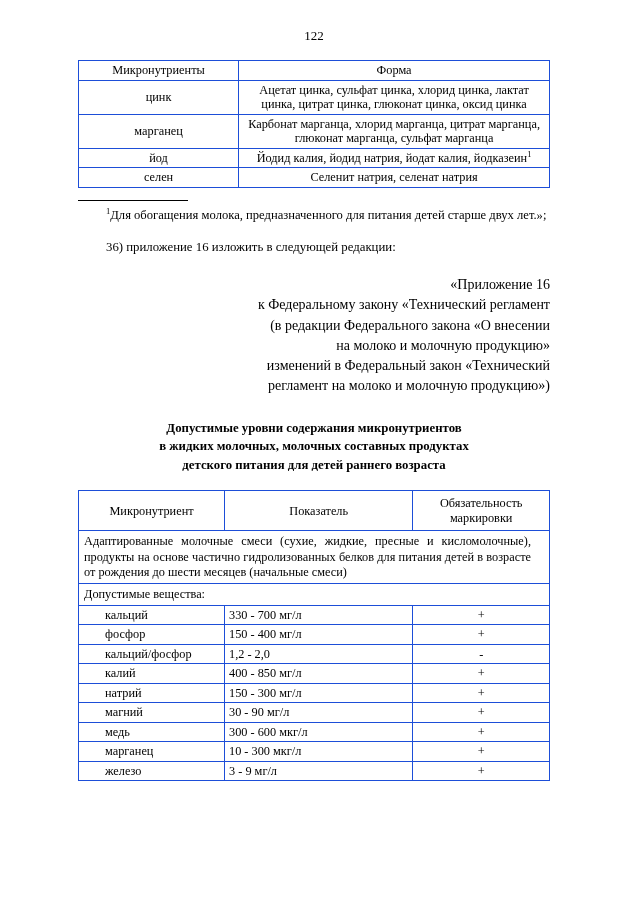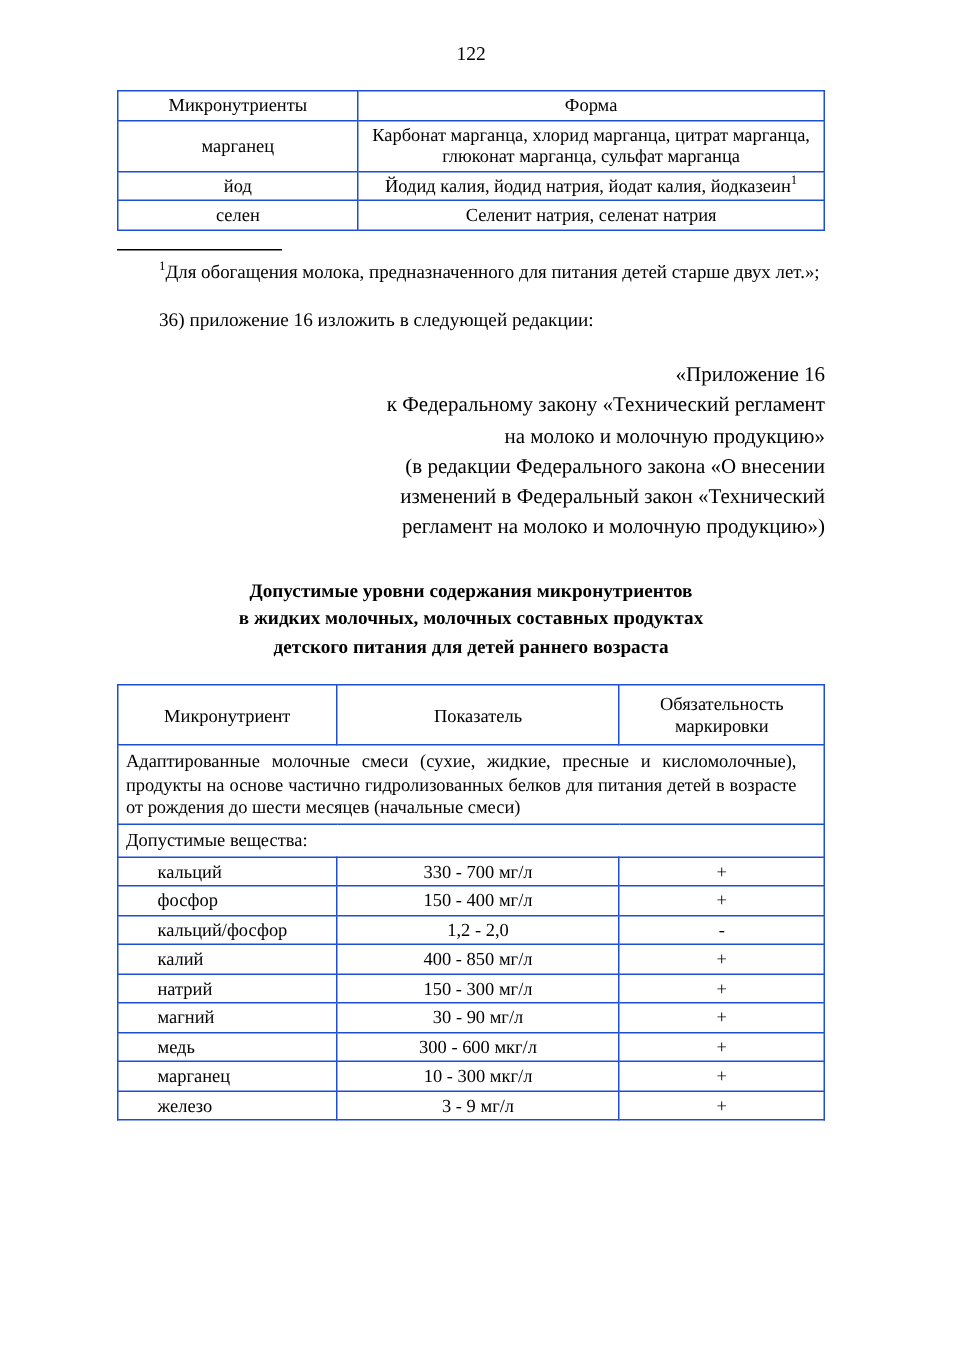--- a/index.html
+++ b/index.html
@@ -92,41 +92,45 @@
     line-height: 1.25;
   }
   .t2 .group-cell {
     text-align: left;
     padding: 3px 5px;
   }
   .t2 .name-cell {
     text-align: left;
     padding-left: 26px;
   }
-  .t2 .val-cell { text-align: center; }
+  .t2 .val-cell { }
   .t2 .mark-cell { text-align: center; }
 </style>
 </head>
 <body>
 
 <div class="page">
 
   <div class="page-number">122</div>
 
   <table class="doc-table t1">
     <colgroup>
         <col class="c1">
         <col class="c2">
       </colgroup>
     <tbody>
       <tr>
         <td class="hdr-cell">Микронутриенты</td>
         <td class="hdr-cell">Форма</td>
       </tr>
       <tr>
+        <td class="nut-name">цинк</td>
+        <td class="form-cell">Ацетат цинка, сульфат цинка, хлорид цинка, лактат цинка, цитрат цинка, глюконат цинка, оксид цинка</td>
+      </tr>
+      <tr>
         <td class="nut-name">марганец</td>
         <td class="form-cell">Карбонат марганца, хлорид марганца, цитрат марганца, глюконат марганца, сульфат марганца</td>
       </tr>
       <tr>
         <td class="nut-name">йод</td>
         <td class="form-cell"><span>Йодид калия, йодид натрия, йодат калия, йодказеин</span><sup>1</sup></td>
       </tr>
       <tr>
         <td class="nut-name">селен</td>
         <td class="form-cell">Селенит натрия, селенат натрия</td>
@@ -136,22 +140,22 @@
 
   <hr class="footnote-rule">
 
   <p class="footnote"><sup>1</sup><span>Для обогащения молока, предназначенного для питания детей старше двух лет.»;</span></p>
 
   <p class="para">36) приложение 16 изложить в следующей редакции:</p>
 
   <div class="right-block">
     <div>«Приложение 16</div>
     <div>к Федеральному закону «Технический регламент</div>
+    <div>(в редакции Федерального закона «О внесении</div>
     <div>на молоко и молочную продукцию»</div>
-    <div>(в редакции Федерального закона «О внесении</div>
     <div>изменений в Федеральный закон «Технический</div>
     <div>регламент на молоко и молочную продукцию»)</div>
   </div>
 
   <div class="center-title">
     <div>Допустимые уровни содержания микронутриентов</div>
     <div>в жидких молочных, молочных составных продуктах</div>
     <div>детского питания для детей раннего возраста</div>
   </div>
 

